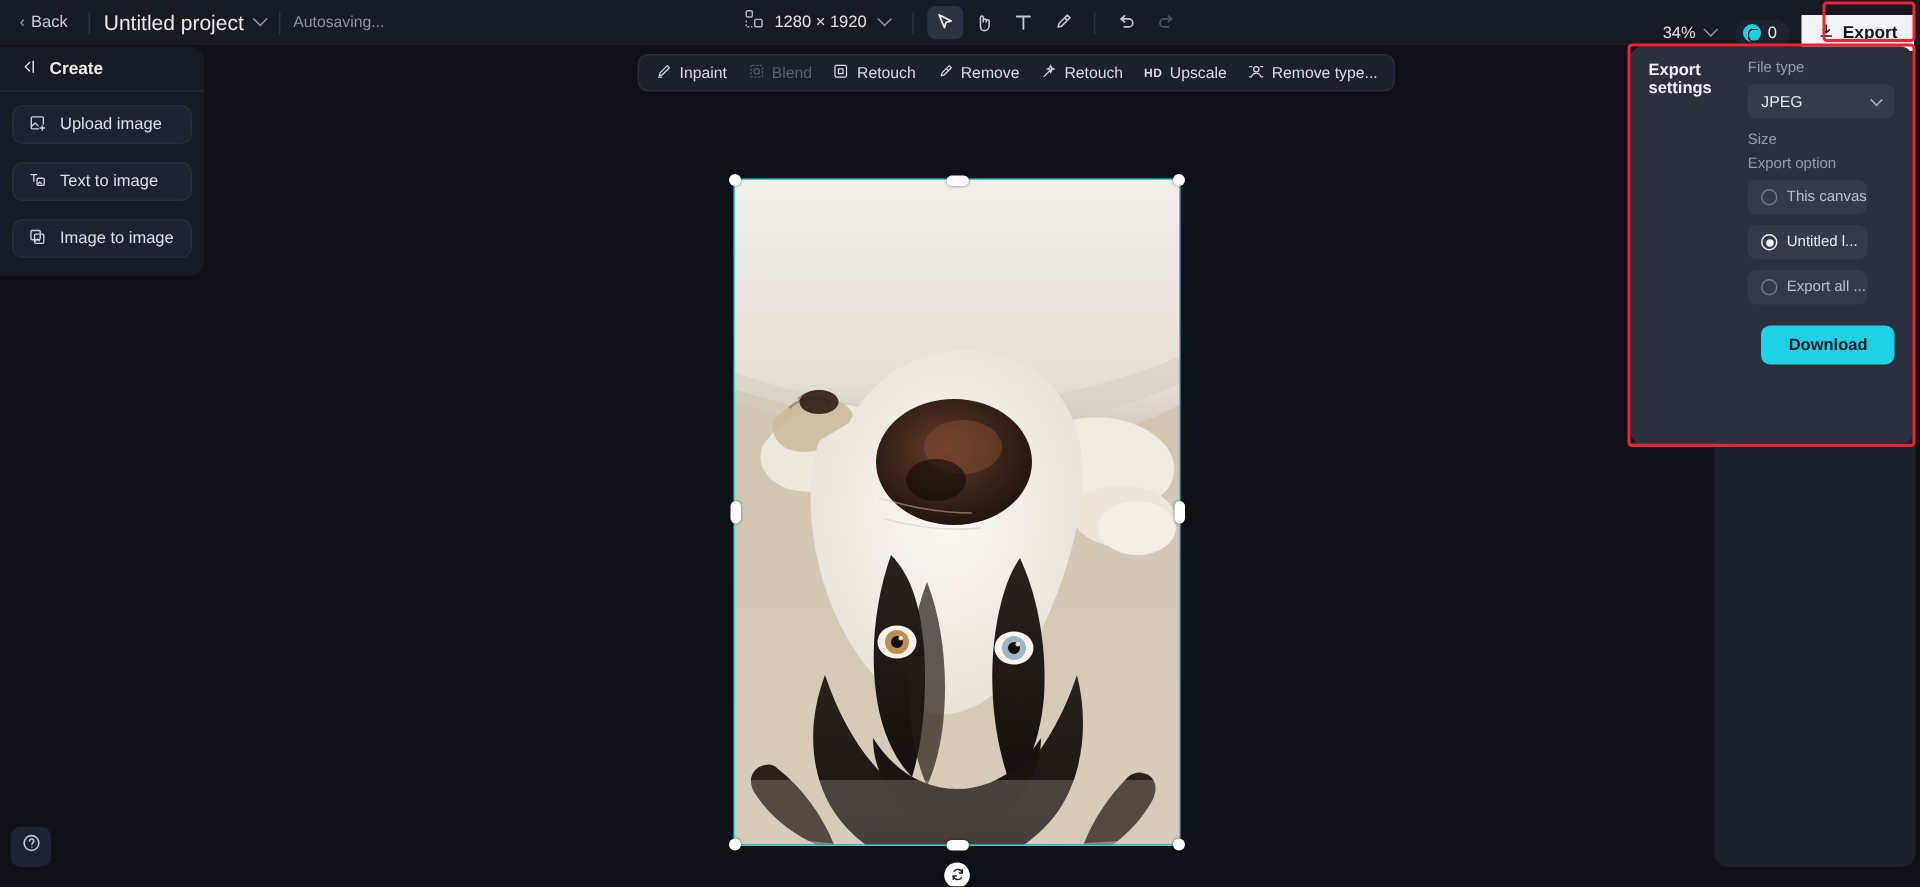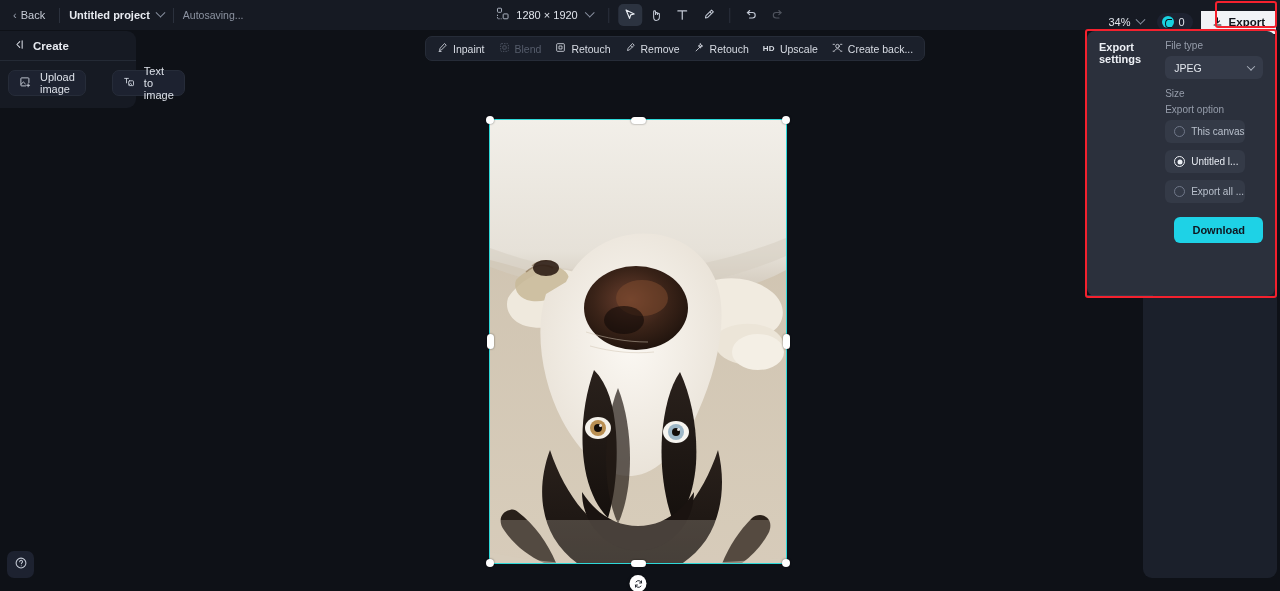--- a/index.html
+++ b/index.html
@@ -17,21 +17,21 @@
     background: #161a23; display: flex; align-items: center;
     z-index: 30;
   }
   .tb-left { display: flex; align-items: center; height: 30px; padding-left: 8px; }
   .back-btn {
     display: flex; align-items: center; gap: 4px;
     color: #c7ccd6; font-size: 11px; padding: 3px 5px; border-radius: 4px; cursor: pointer;
   }
   .back-btn .chev { font-size: 11px; color: #99a0ae; line-height: 1; }
   .vsep { width: 1px; height: 15px; background: #2b313d; margin: 0 9px; }
-  .proj-name { color: #e7eaf0; font-size: 11px; font-weight: bold; cursor: pointer; }
+  .proj-name { color: #e7eaf0; font-size: 14px; font-weight: normal; cursor: pointer; }
   .caret {
     display: inline-block; width: 7px; height: 7px;
     border-right: 1.3px solid #8b93a3; border-bottom: 1.3px solid #8b93a3;
     transform: rotate(45deg) translate(-2px,-2px); margin-left: 7px;
   }
   .autosave { color: #8c93a1; font-size: 10.5px; }
 
   .tb-center {
     position: absolute; left: 50%; transform: translateX(-50%);
     display: flex; align-items: center; height: 30px; gap: 0;
@@ -79,21 +79,21 @@
   .left-panel {
     position: absolute; left: 0; top: 31px; width: 136px;
     background: #161a23; border-radius: 0 9px 9px 0; padding-bottom: 8px;
     z-index: 20;
   }
   .lp-header {
     display: flex; align-items: center; gap: 8px;
     height: 30px; padding: 0 12px; border-bottom: 1px solid #242a35;
     color: #e7eaf0; font-size: 11.5px; font-weight: bold; cursor: pointer;
   }
-  .lp-body { padding: 9px 8px 4px; display: flex; gap: 26px; }
+  .lp-body { padding: 9px 8px 4px; display: flex; flex-direction: column; gap: 12px; }
   .lp-item {
     display: flex; align-items: center; gap: 9px;
     background: #1d2230; border: 1px solid #262c39; border-radius: 7px;
     height: 26px; padding: 0 10px; color: #dce0e8; font-size: 11px; cursor: pointer;
   }
   .lp-item svg { flex: none; }
 
   
   .help-btn {
     position: absolute; left: 7px; bottom: 13px;
@@ -320,20 +320,30 @@
       </div>
       <div class="lp-item">
         <span>
           <svg width="12" height="12" viewBox="0 0 16 16" fill="none" stroke="#cdd3dd" stroke-width="1.2" stroke-linecap="round" stroke-linejoin="round">
             <path d="M2.2 3.2h5M4.7 3.2v6"></path>
             <rect x="7.6" y="6.4" width="6.4" height="6.4" rx="1"></rect>
             <path d="M8.2 11.6l1.8-1.8 1.6 1.5"></path>
           </svg>
         </span>
         <span>Text to image</span>
+      </div>
+      <div class="lp-item">
+        <span>
+          <svg width="12" height="12" viewBox="0 0 16 16" fill="none" stroke="#cdd3dd" stroke-width="1.2" stroke-linecap="round" stroke-linejoin="round">
+            <rect x="2.2" y="2.2" width="8.2" height="8.2" rx="1"></rect>
+            <rect x="5.4" y="5.4" width="8.2" height="8.2" rx="1"></rect>
+            <path d="M6 11.8l2-2 1.6 1.5"></path>
+          </svg>
+        </span>
+        <span>Image to image</span>
       </div>
     </div>
   </div>
 
   <div class="help-btn">
     <span>
       <svg width="14" height="14" viewBox="0 0 16 16" fill="none" stroke="#c4cad5" stroke-width="1.2" stroke-linecap="round">
         <circle cx="8" cy="8" r="5.6"></circle>
         <path d="M6.5 6.5a1.6 1.6 0 113 .8c-.5.5-1.1.8-1.1 1.6"></path>
         <circle cx="8.3" cy="11.1" r=".6" fill="#c4cad5" stroke="none"></circle>
@@ -488,21 +498,21 @@
         <span>Upscale</span>
       </div>
       <div class="et-item">
         <span>
           <svg width="11" height="11" viewBox="0 0 16 16" fill="none" stroke="#d8dce4" stroke-width="1.2" stroke-linecap="round">
             <circle cx="8" cy="6" r="2.6"></circle>
             <path d="M3.4 13.4c1-2.4 2.8-3.6 4.6-3.6s3.6 1.2 4.6 3.6"></path>
             <path d="M1.6 3.4h2M12.4 3.4h2M1.6 13.4h1M13.4 13.4h1"></path>
           </svg>
         </span>
-        <span>Create back...</span>
+        <span>Remove type...</span>
       </div>
     </div>
   </div>
 
   <div class="right-panel"></div>
 
   <div class="export-popover">
     <div class="ep-title">Export settings</div>
     <div class="ep-body">
 

